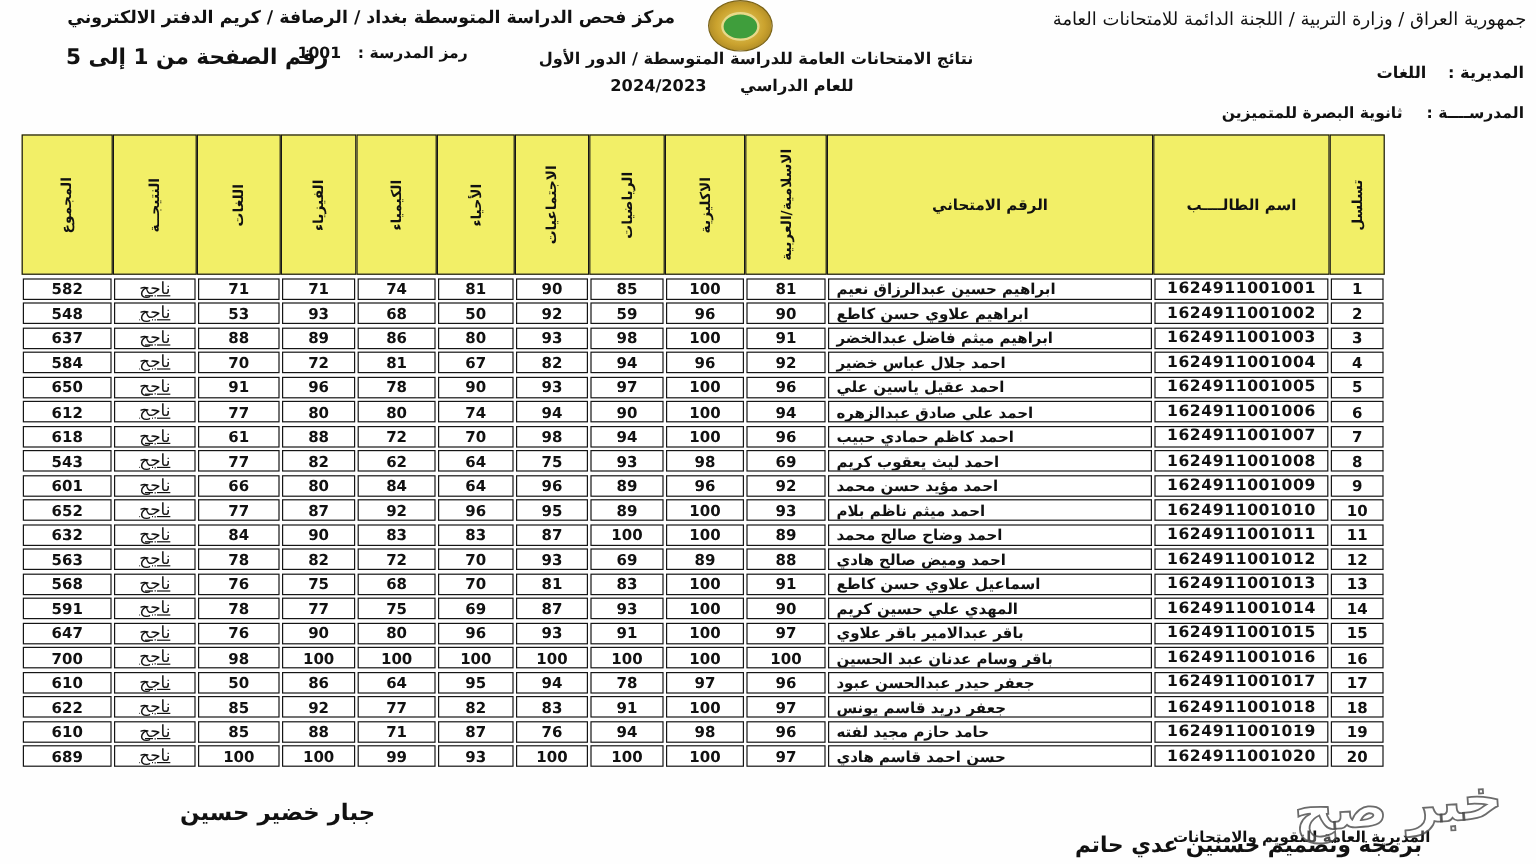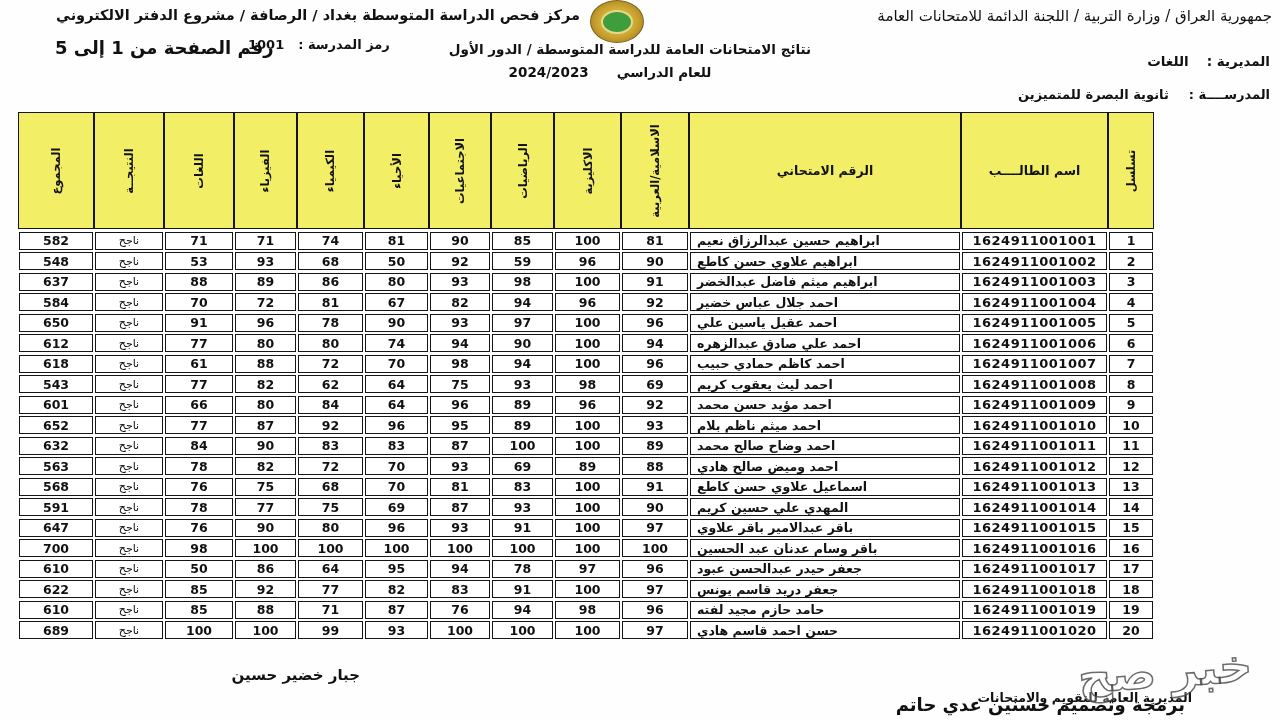--- a/index.html
+++ b/index.html
@@ -52,45 +52,45 @@
   .bcell {
     margin:2.5px 1px 0 1px;
     border:1px solid #151515;
     background:#fff;
     display:flex; align-items:center; justify-content:center;
     font-weight:bold; font-size:12.5px;
     overflow:hidden; white-space:nowrap;
   }
   .k-student-name { justify-content:flex-end; padding-left:6px; padding-right:10px; }
   .k-exam-number  { font-size:13px; letter-spacing:0.5px; direction:ltr; }
-  .k-result       { font-weight:normal; font-size:11px; }
+  .k-result       { font-weight:normal; font-size:14px;text-decoration:underline; }
 
   
-  .f-left-name  { top:666px; left:150px; width:210px; text-align:right; font-size:15px; font-weight:bold; }
+  .f-left-name  { top:666px; left:150px; width:210px; text-align:left; font-size:19px; font-weight:bold; }
   .f-left-title { top:734px; left:150px; width:210px; text-align:center; font-size:12px;   font-weight:bold; }
   .f-right-credit { top:663px; right:95px; font-size:18px;   font-weight:bold;margin-top:31px; }
   .f-right-org    { top:690px; right:88px; font-size:12.5px; font-weight:bold; }
   .watermark {
     top:644px; right:28px;
     font-size:46px; font-weight:bold;
     color:rgba(255,255,255,0.25);
     -webkit-text-stroke:1.5px rgba(70,70,70,0.8);
     transform:rotate(-4deg);
     letter-spacing:4px;
     pointer-events:none;
   }
 </style>
 </head>
 <body>
 
 <div class="abs gov-title">جمهورية العراق / وزارة التربية / اللجنة الدائمة للامتحانات العامة</div>
 <div class="abs logo">
   <div class="logo-inner"></div>
 </div>
-<div class="abs center-org">مركز فحص الدراسة المتوسطة بغداد / الرصافة / مشروع الدفتر الالكتروني</div>
+<div class="abs center-org">مركز فحص الدراسة المتوسطة بغداد / الرصافة / كريم الدفتر الالكتروني</div>
 
 <div class="abs results-title">نتائج الامتحانات العامة للدراسة المتوسطة / الدور الأول</div>
 <div class="abs year-line">
   <span>للعام الدراسي</span>
   <span>2024/2023</span>
 </div>
 
 <div class="abs dir-line">
   <span>المديرية :</span>
   <span>اللغات</span>

